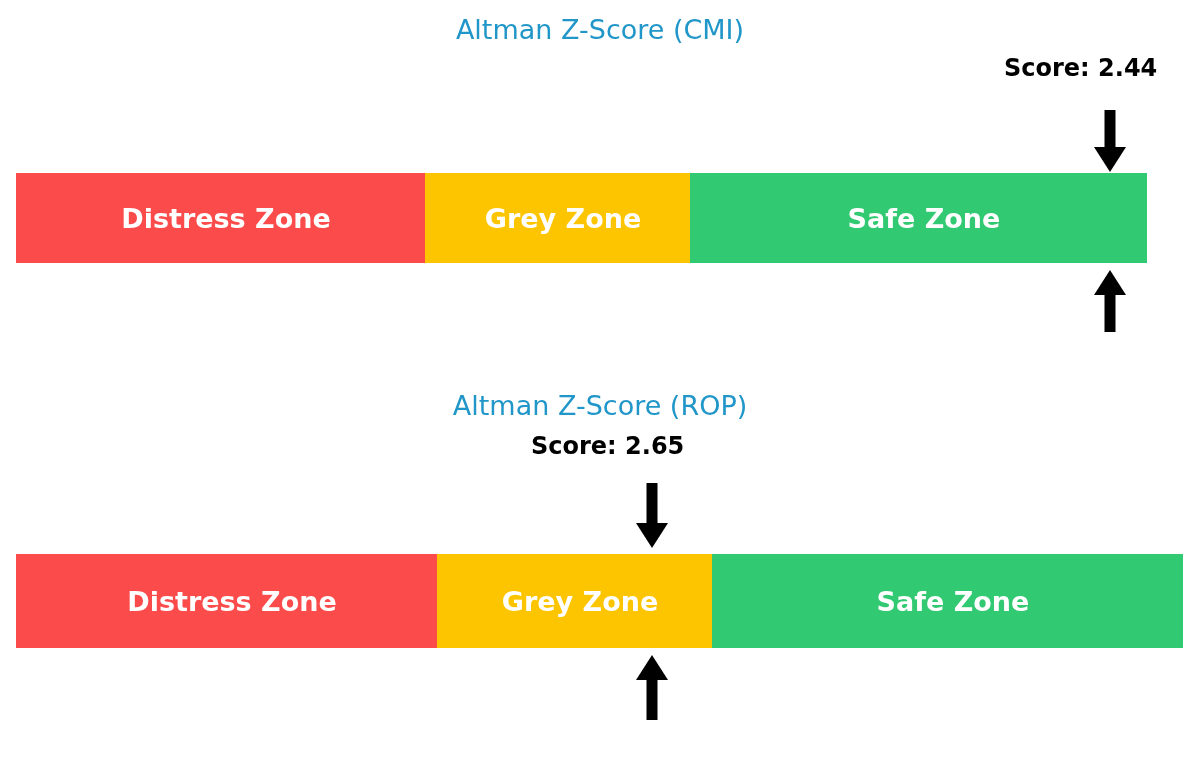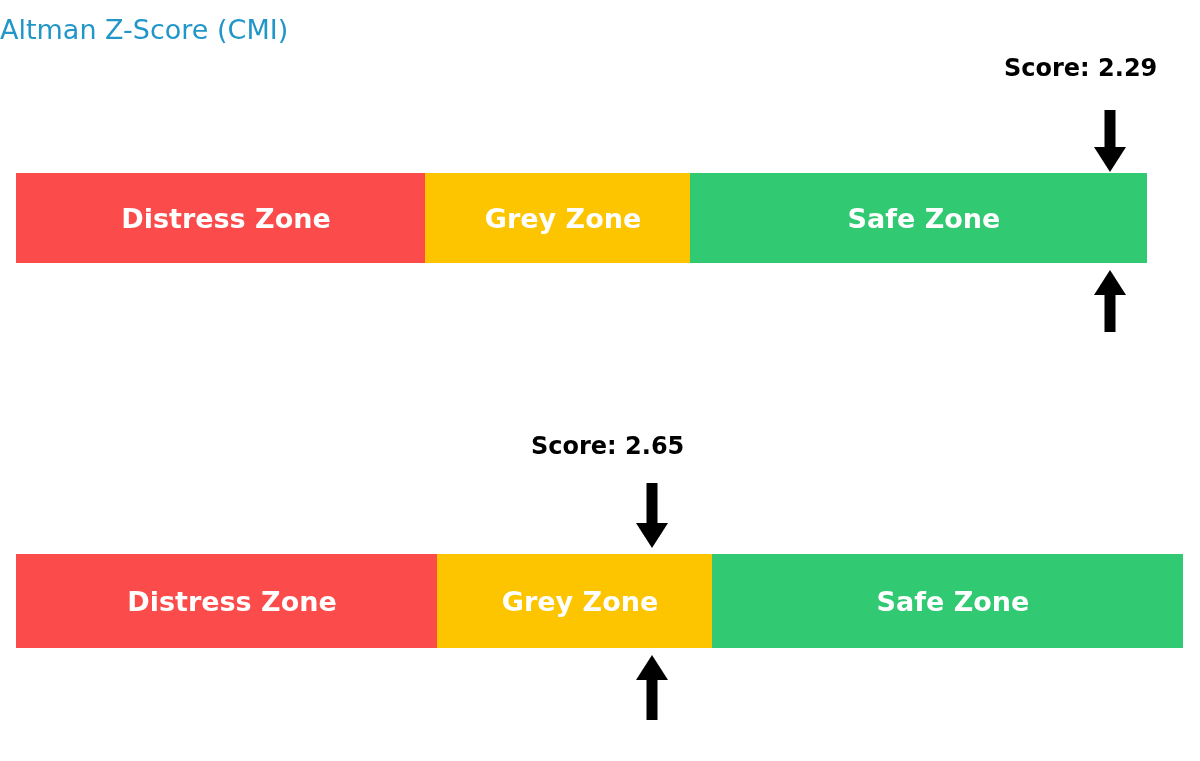--- a/index.html
+++ b/index.html
@@ -19,20 +19,21 @@
   .panel {
     position: absolute;
     left: 0;
     width: 1200px;
   }
 
   .chart-title {
     position: absolute;
     left: 0;
     width: 1200px;
+    text-align: center;
     font-family: "DejaVu Sans", sans-serif;
     font-size: 27px;
     font-weight: 400;
     letter-spacing: 0px;
     white-space: nowrap;
   }
 
   .score-label {
     position: absolute;
     font-family: "DejaVu Sans", sans-serif;
@@ -103,21 +104,21 @@
     border-bottom: 25px solid #000000;
   }
 </style>
 </head>
 <body>
 
 <div class="panel" style="top:0px; height:360px;">
 
   <div class="chart-title" style="top:14px; color:#2196c8;">Altman Z-Score (CMI)</div>
 
-  <div class="score-label" style="top:54px; left:1004px;">Score: 2.29</div>
+  <div class="score-label" style="top:54px; left:1004px;">Score: 2.44</div>
 
   <div class="marker-arrow down" style="left:1093px; top:110px; width:34px; height:62px;">
     <div class="shaft" style="height:40px;"></div>
     <div class="head"></div>
   </div>
 
   <div class="zone-bar" style="left:16px; top:173px; width:1131px; height:90px;">
 
     <div class="zone" style="left:0px; width:409px; background:#fb4b4b;">
       <div class="zone-label">Distress Zone</div>
@@ -134,20 +135,21 @@
 
   <div class="marker-arrow up" style="left:1093px; top:270px; width:34px; height:62px;">
     <div class="head"></div>
     <div class="shaft" style="height:40px;"></div>
   </div>
 
 </div>
 
 <div class="panel" style="top:380px; height:381px;">
 
+  <div class="chart-title" style="top:10px; color:#2196c8;">Altman Z-Score (ROP)</div>
 
   <div class="score-label" style="top:52px; left:531px;">Score: 2.65</div>
 
   <div class="marker-arrow down" style="left:635px; top:103px; width:34px; height:65px;">
     <div class="shaft" style="height:43px;"></div>
     <div class="head"></div>
   </div>
 
   <div class="zone-bar" style="left:16px; top:174px; width:1167px; height:94px;">
 

